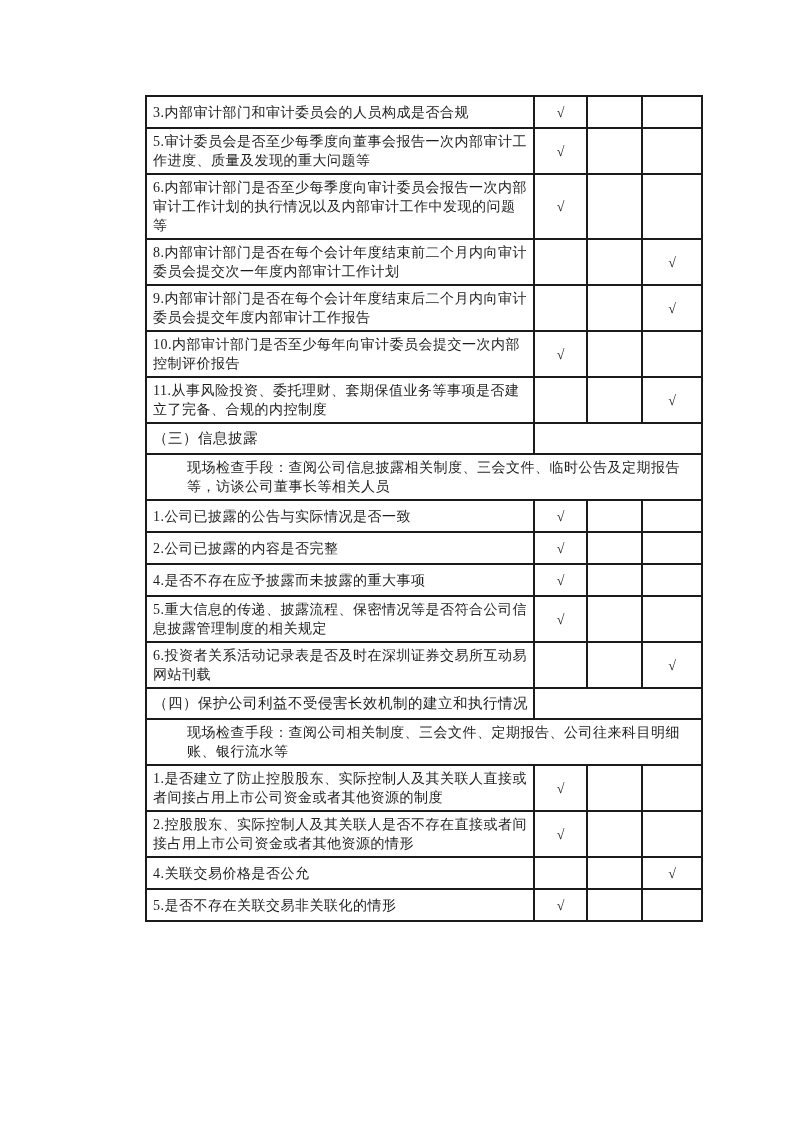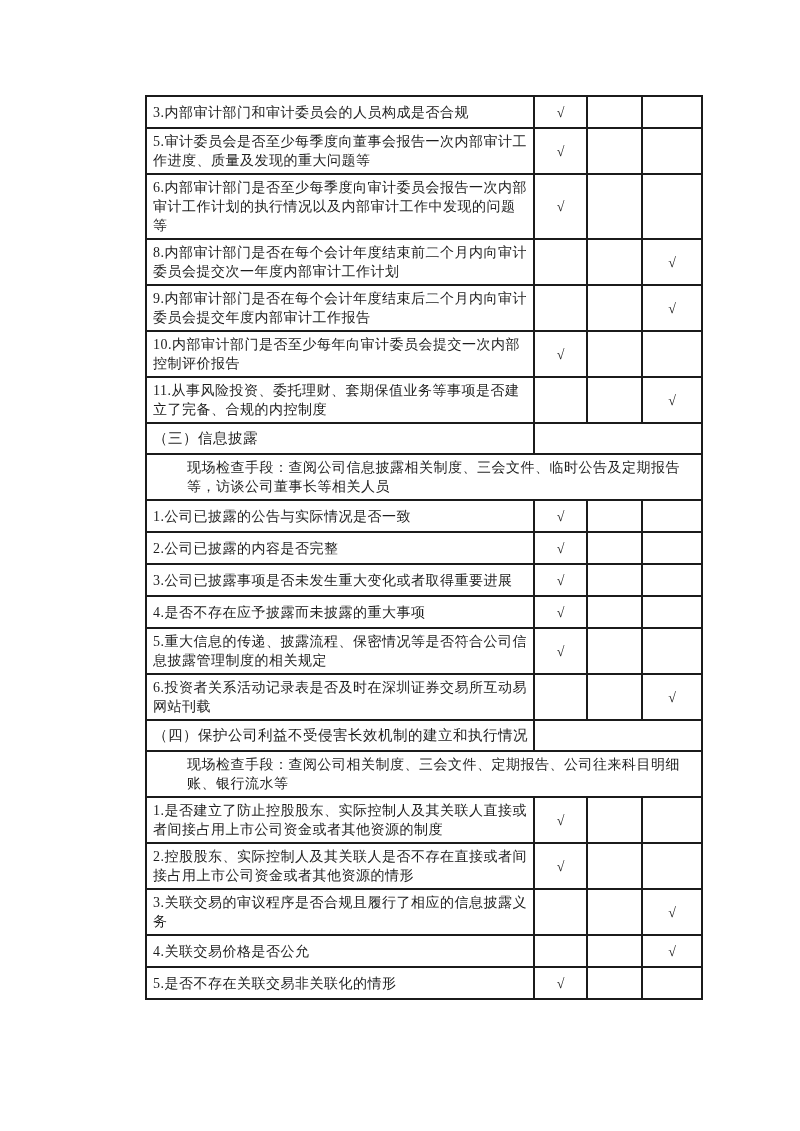--- a/index.html
+++ b/index.html
@@ -123,26 +123,20 @@
           <td class="check-cell"></td>
           <td class="check-cell"></td>
         </tr>
         <tr class="item">
           <td class="text-cell">2.公司已披露的内容是否完整</td>
           <td class="check-cell"><span>√</span></td>
           <td class="check-cell"></td>
           <td class="check-cell"></td>
         </tr>
         <tr class="item">
-          <td class="text-cell">3.公司已披露事项是否未发生重大变化或者取得重要进展</td>
-          <td class="check-cell"><span>√</span></td>
-          <td class="check-cell"></td>
-          <td class="check-cell"></td>
-        </tr>
-        <tr class="item">
           <td class="text-cell">4.是否不存在应予披露而未披露的重大事项</td>
           <td class="check-cell"><span>√</span></td>
           <td class="check-cell"></td>
           <td class="check-cell"></td>
         </tr>
         <tr class="item">
           <td class="text-cell">5.重大信息的传递、披露流程、保密情况等是否符合公司信息披露管理制度的相关规定</td>
           <td class="check-cell"><span>√</span></td>
           <td class="check-cell"></td>
           <td class="check-cell"></td>
@@ -166,26 +160,20 @@
           <td class="check-cell"></td>
           <td class="check-cell"></td>
         </tr>
         <tr class="item">
           <td class="text-cell">2.控股股东、实际控制人及其关联人是否不存在直接或者间接占用上市公司资金或者其他资源的情形</td>
           <td class="check-cell"><span>√</span></td>
           <td class="check-cell"></td>
           <td class="check-cell"></td>
         </tr>
         <tr class="item">
-          <td class="text-cell">3.关联交易的审议程序是否合规且履行了相应的信息披露义务</td>
-          <td class="check-cell"></td>
-          <td class="check-cell"></td>
-          <td class="check-cell"><span>√</span></td>
-        </tr>
-        <tr class="item">
           <td class="text-cell">4.关联交易价格是否公允</td>
           <td class="check-cell"></td>
           <td class="check-cell"></td>
           <td class="check-cell"><span>√</span></td>
         </tr>
         <tr class="item">
           <td class="text-cell">5.是否不存在关联交易非关联化的情形</td>
           <td class="check-cell"><span>√</span></td>
           <td class="check-cell"></td>
           <td class="check-cell"></td>

